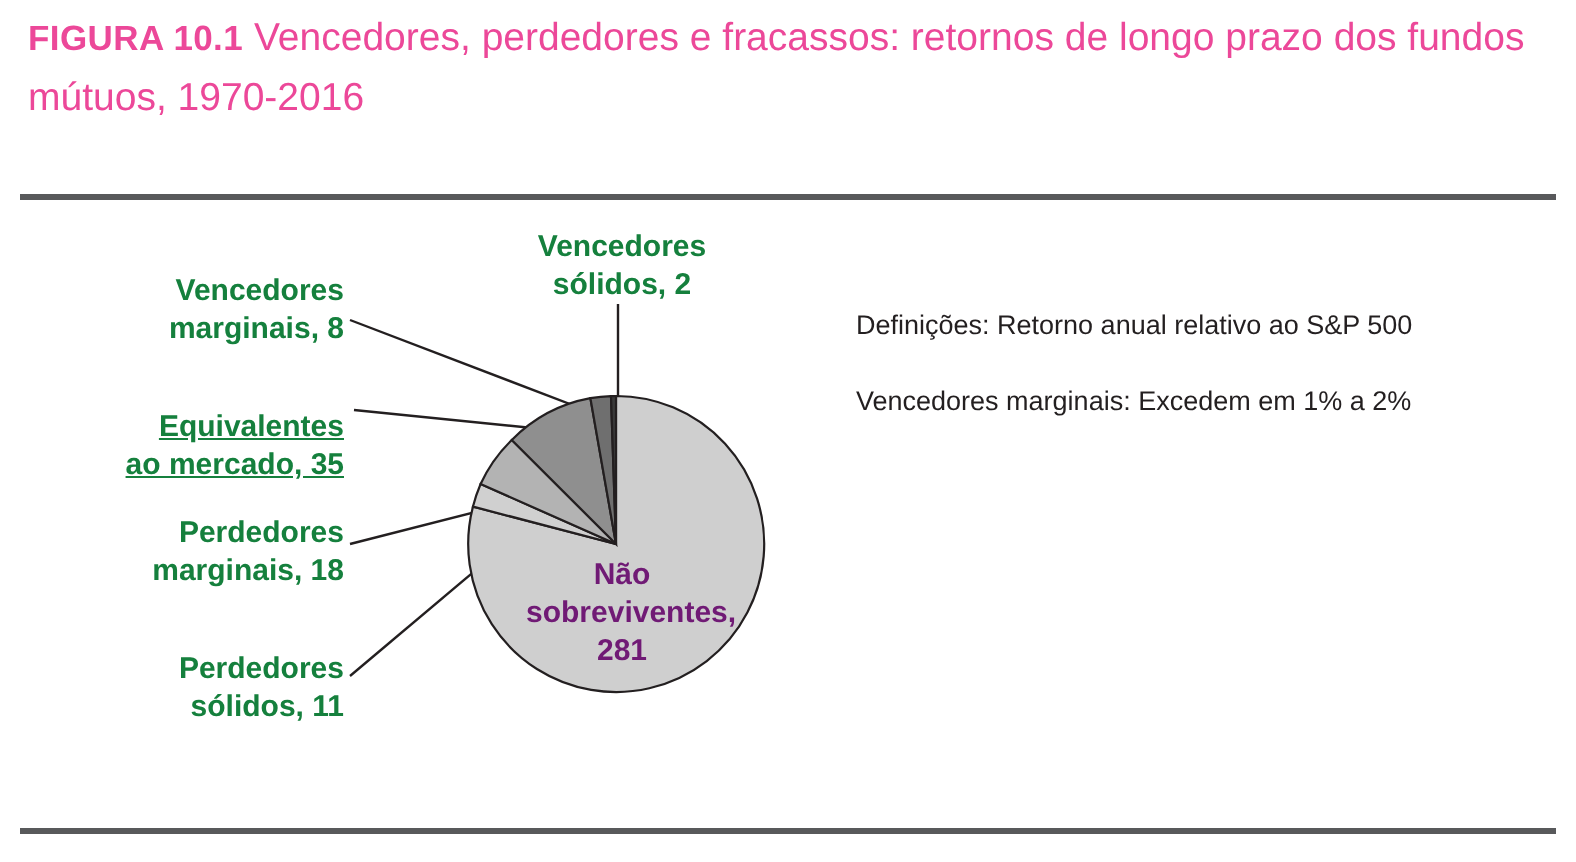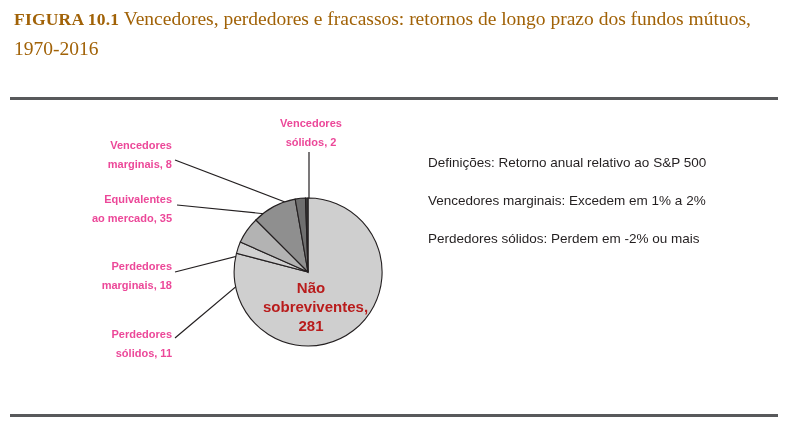--- a/index.html
+++ b/index.html
@@ -22,22 +22,22 @@
   }
 
   
   .caption {
     position: absolute;
     left: 14px;
     top: 4px;
     width: 760px;
     font-size: 19.5px;
     line-height: 30px;
-    color: #a16207;
-    font-family: Liberation Serif, serif;
+    color: #ec4899;
+    font-family: Liberation Sans, sans-serif;
   }
   .caption .fig-label {
     font-weight: bold;
     letter-spacing: 0.2px;
     font-size: 17.5px;
   }
   .caption .fig-title {
     font-size: 19.5px;
   }
 
@@ -67,47 +67,47 @@
     left: 222px;
     top: 96px;
     width: 152px;
     height: 152px;
   }
   .pie-wrap svg { display: block; }
 
   
   .callout {
     position: absolute;
-    font-size: 11px;
+    font-size: 15px;
     font-weight: bold;
     line-height: 19px;
-    color: #ec4899;
+    color: #15803d;
     text-align: right;
     white-space: pre-line;
   }
   .callout.c-marginal-winners { left: 22px; top: 36px; width: 140px; }
-  .callout.c-market-equiv     { left: 12px; top: 90px; width: 150px; }
+  .callout.c-market-equiv     { left: 12px; top: 104px; width: 150px; text-decoration: underline; }
   .callout.c-marginal-losers  { left: 22px; top: 157px; width: 140px; }
   .callout.c-solid-losers     { left: 22px; top: 225px; width: 140px; }
 
   .callout.c-solid-winners {
     left: 236px; top: 14px; width: 130px;
     text-align: center;
   }
 
   .center-label {
     position: absolute;
     left: 253px;
     top: 178px;
     width: 96px;
     text-align: center;
     font-size: 15px;
     font-weight: bold;
     line-height: 19px;
-    color: #b91c1c;
+    color: #701a75;
     white-space: pre-line;
   }
 
   
   .leaders {
     position: absolute;
     left: 0; top: 0;
     width: 768px; height: 314px;
     pointer-events: none;
   }
@@ -185,17 +185,16 @@
 marginais, 18</div>
     <div class="callout c-solid-losers">Perdedores
 sólidos, 11</div>
     <div class="center-label">Não
 sobreviventes,
 281</div>
 
     <div class="defs">
       <div class="def-line">Definições: Retorno anual relativo ao S&amp;P 500</div>
       <div class="def-line">Vencedores marginais: Excedem em 1% a 2%</div>
-      <div class="def-line">Perdedores sólidos: Perdem em -2% ou mais</div>
     </div>
 
   </div>
 </div>
 
 </body></html>

